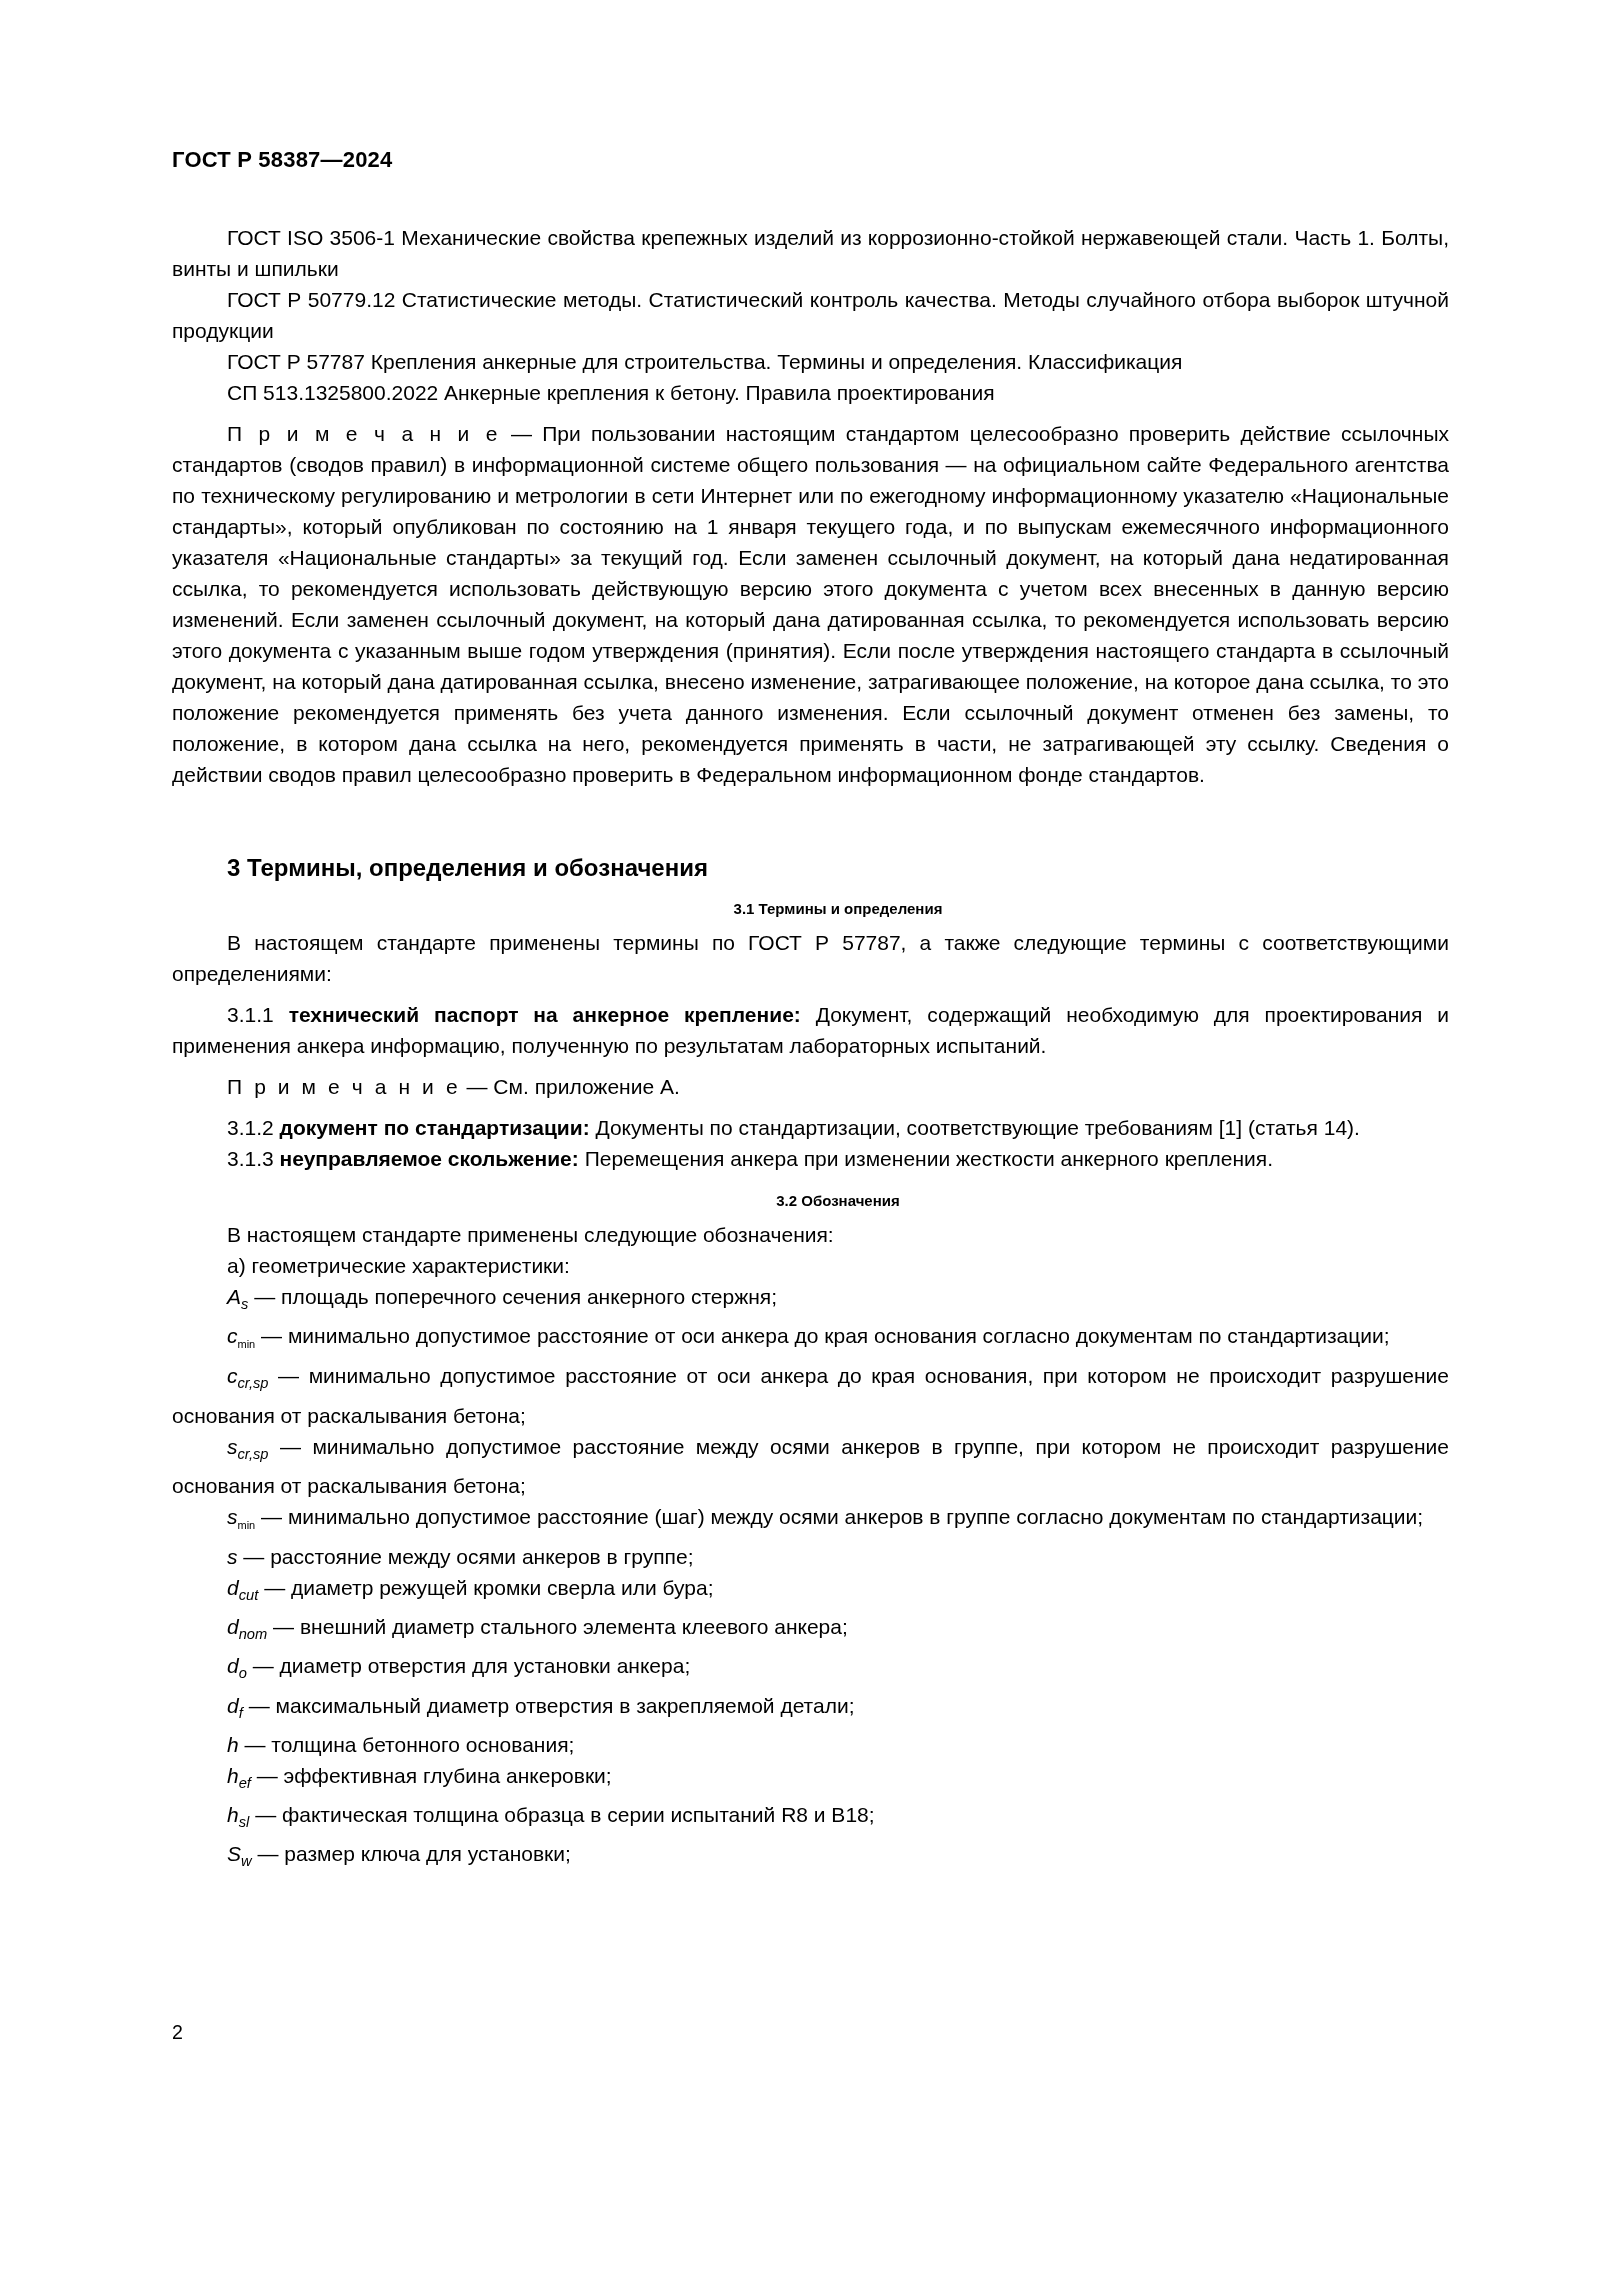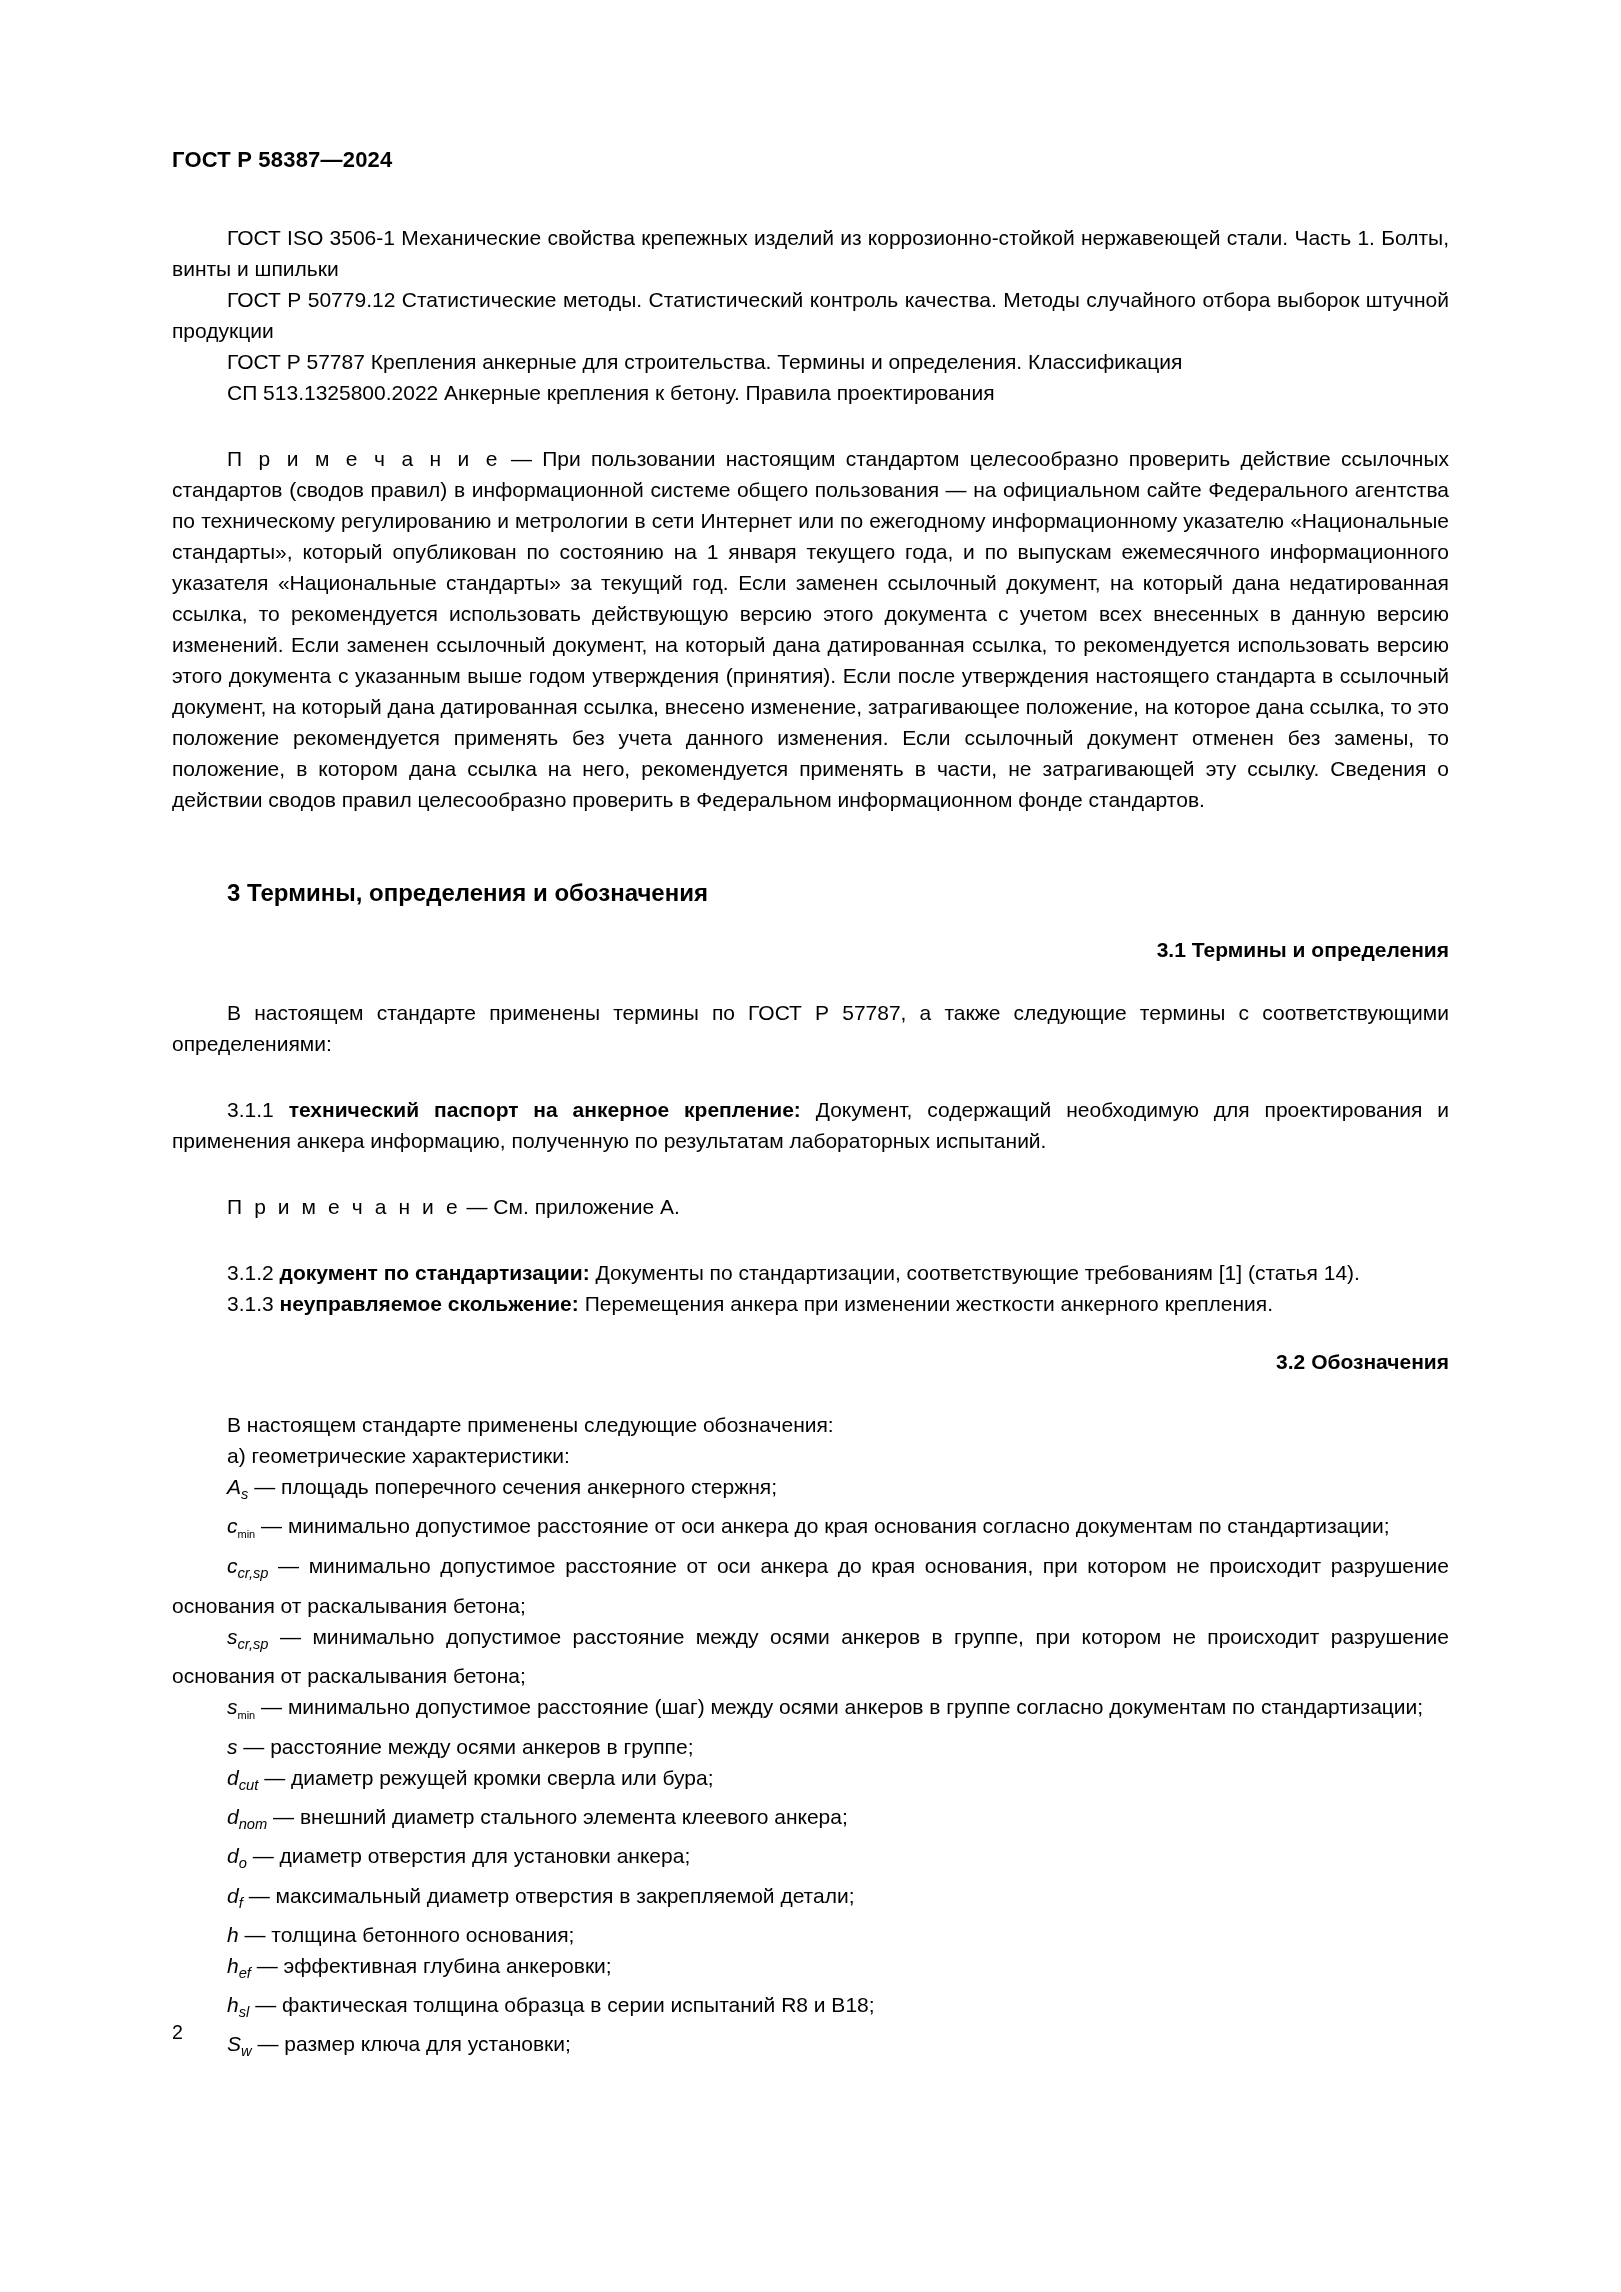--- a/index.html
+++ b/index.html
@@ -34,38 +34,38 @@
     text-align: justify;
     text-justify: inter-word;
   }
   p {
     margin: 0;
   }
   .indent {
     text-indent: 55px;
   }
   .block-gap {
-    margin-top: 35px;
+    margin-top: 10px;
   }
   .note-label {
     letter-spacing: 3.1px;
   }
   h2.section {
     font-size: 24px;
     font-weight: bold;
     margin: 64px 0 0 0;
     text-indent: 55px;
     text-align: left;
   }
   h3.subsection {
-    font-size: 21px;
+    font-size: 15px;
     font-weight: bold;
-    margin: 31px 0 0 0;
+    margin: 18px 0 0 0;
     text-indent: 55px;
-    text-align: right;
+    text-align: center;
   }
   .term {
     font-weight: bold;
   }
   .sym {
     font-style: italic;
   }
   .sub {
     font-size: 14.7px;
     vertical-align: sub;

